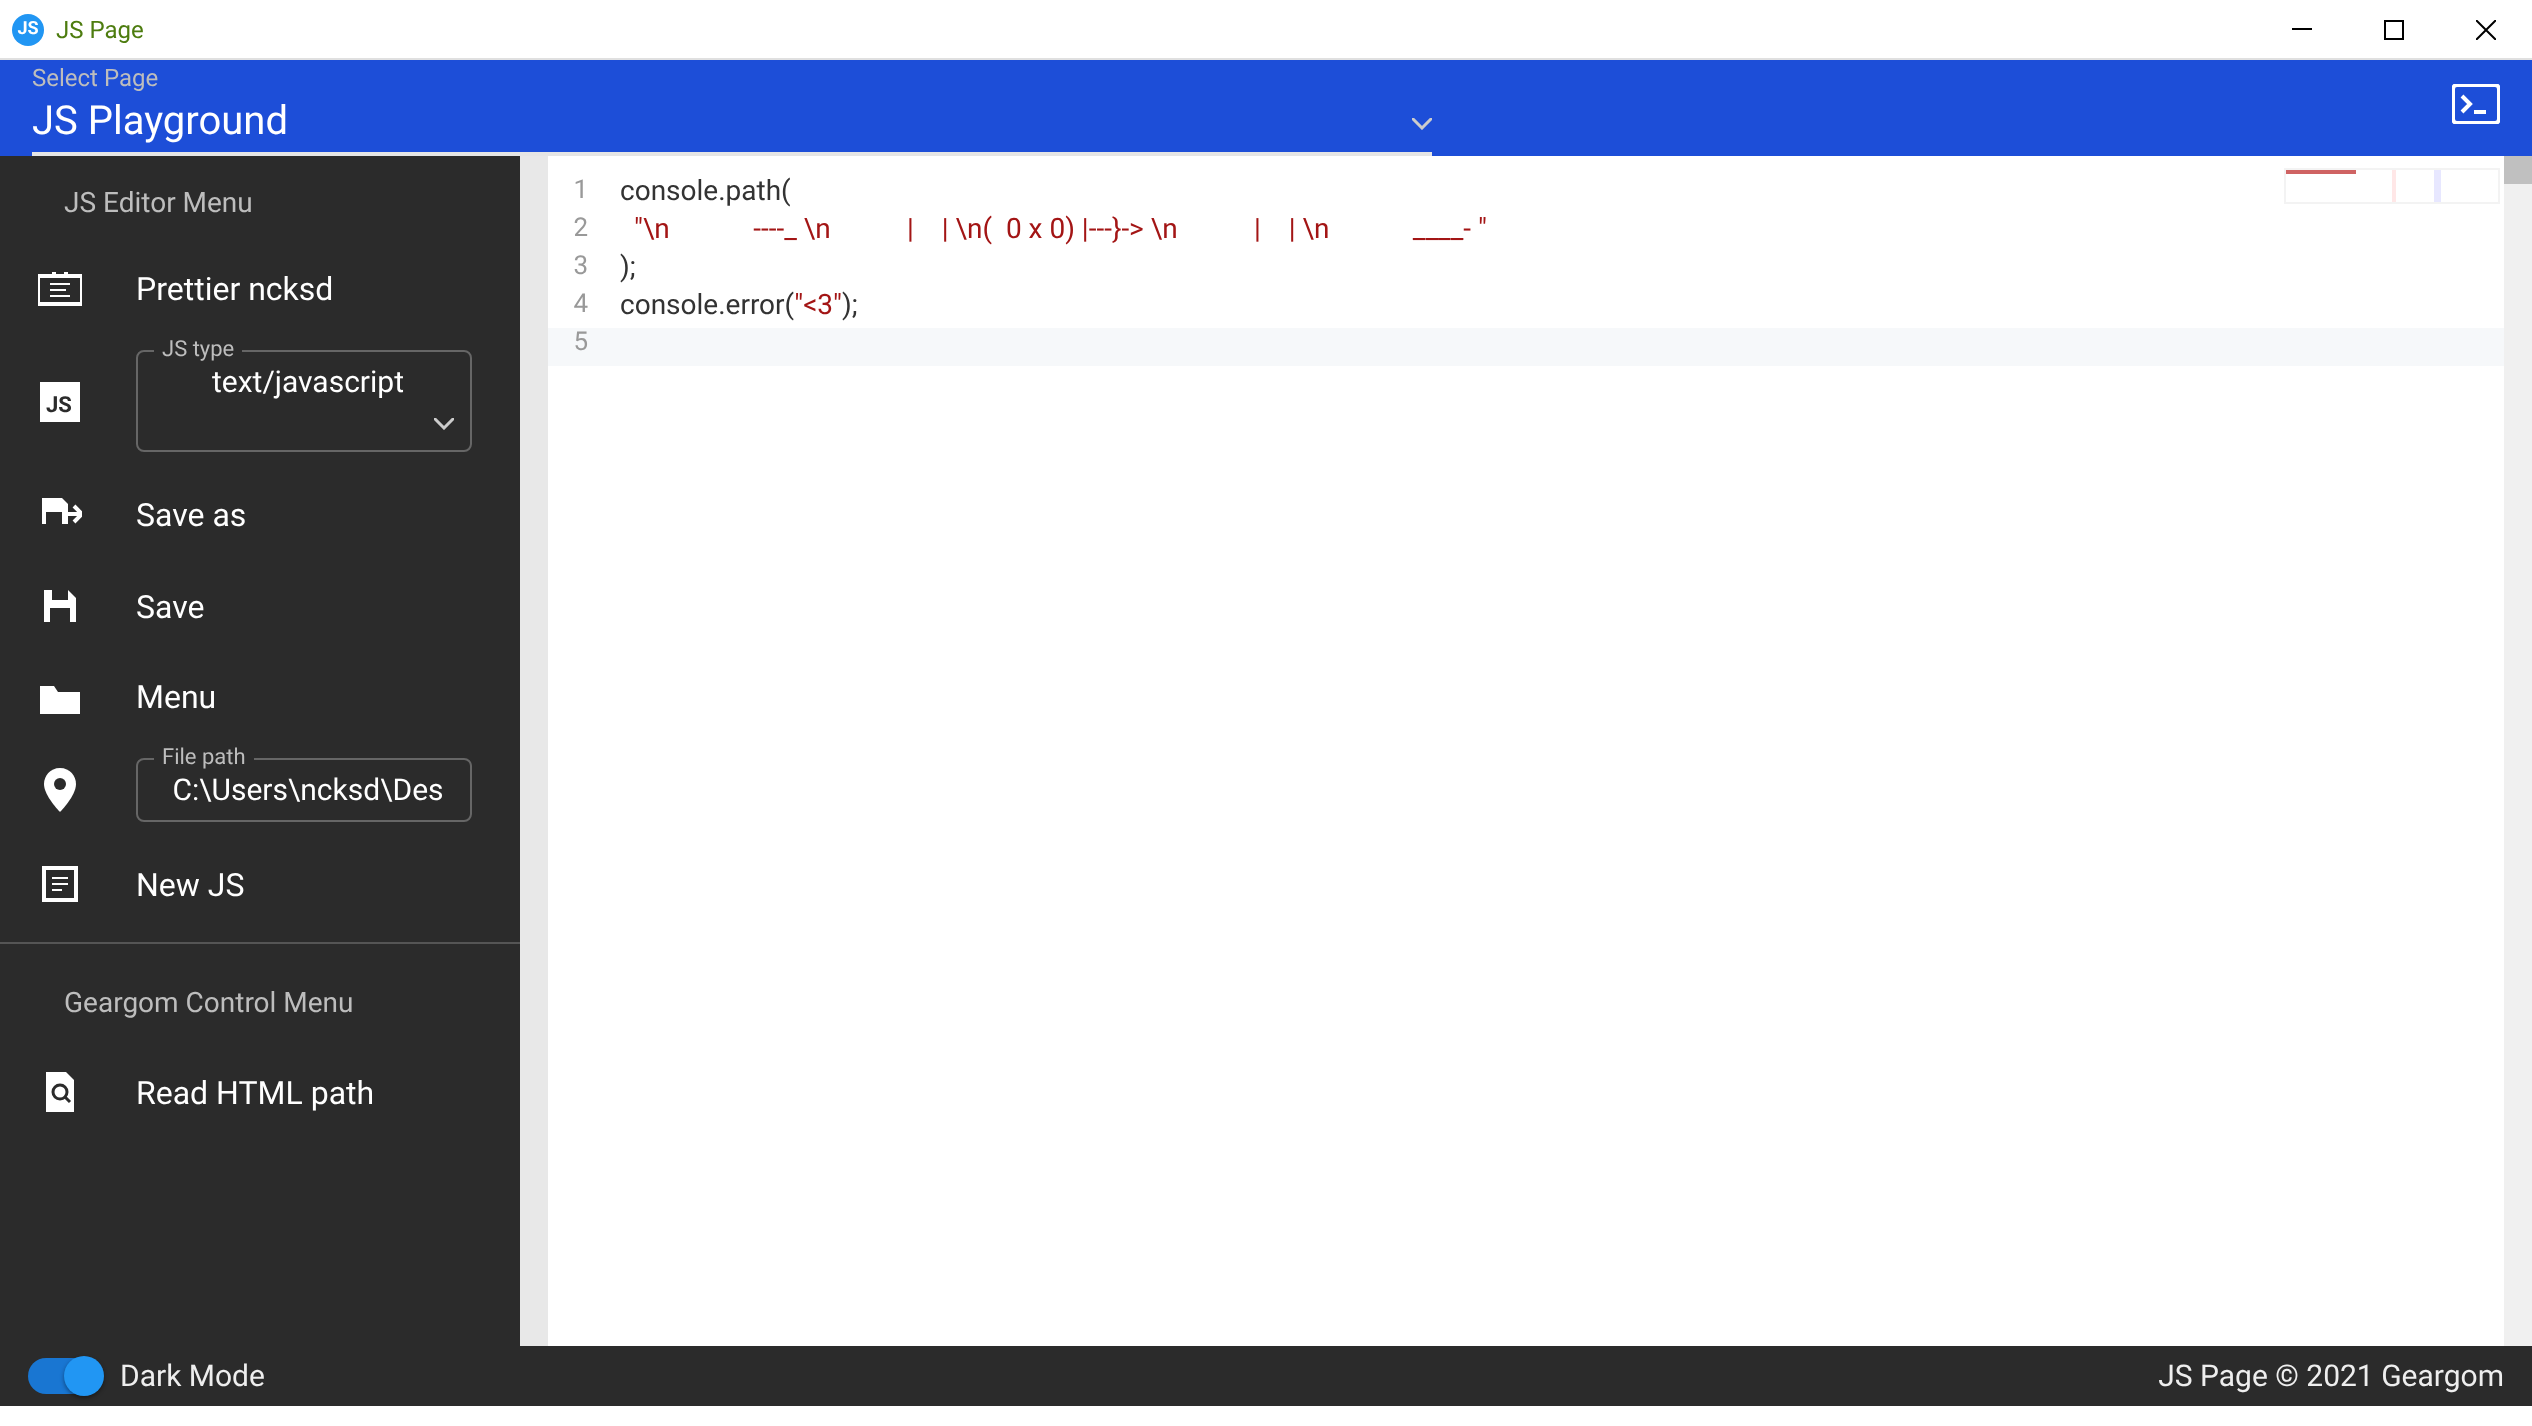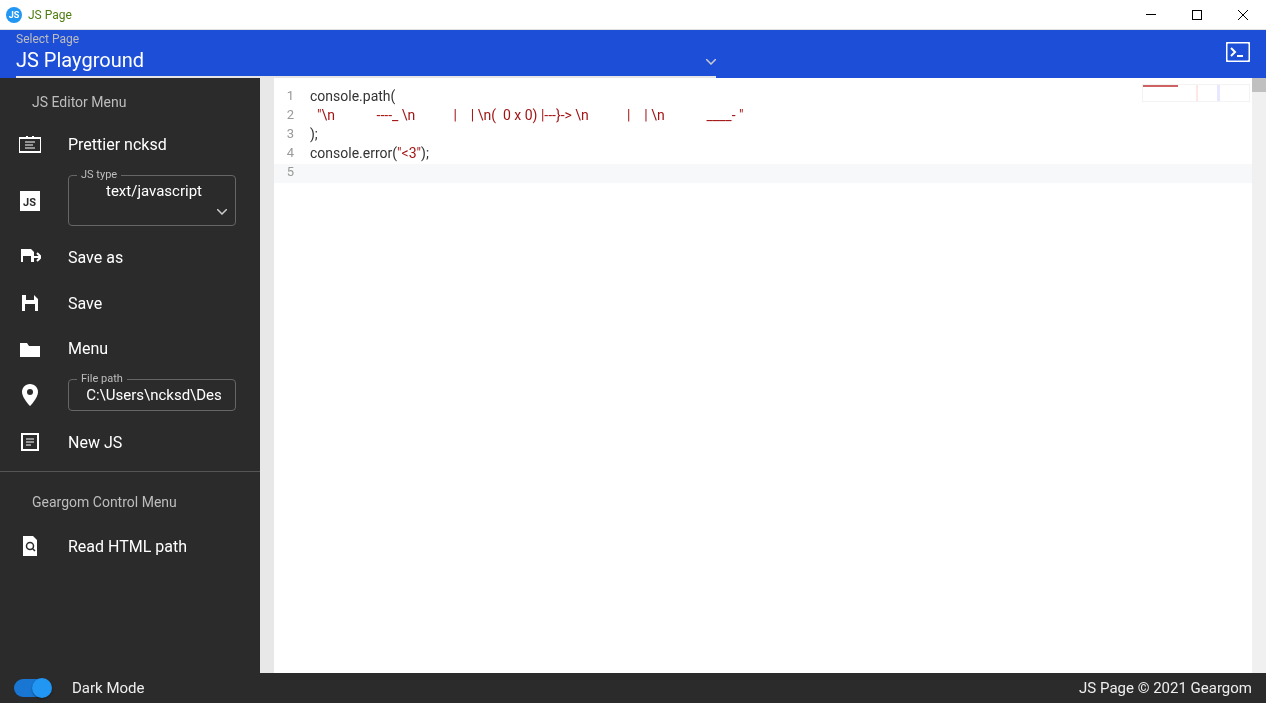--- a/index.html
+++ b/index.html
@@ -50,21 +50,21 @@
 .line { display: flex; min-height: 19px; }
 .ln { width: 36px; text-align: right; color: #999; padding-right: 16px; user-select: none; font-size: 13px;}
 .code { white-space: pre; color: #333; }
 .code .str { color: #a31515; }
 .current-line { background: #f6f8fa; }
 .minimap { position: absolute; top: 6px; right: 16px; width: 108px; height: 18px; border:1px solid #eee; background: linear-gradient(to right, #fff 0%, #fff 50%, #fdd 50%, #fdd 52%, #fff 52%, #fff 70%, #ddf 70%, #ddf 73%, #fff 73%); opacity:0.7;}
 .minimap::after { content:""; position:absolute; left:0; top:0; width:35px; height:2px; background:#b22;}
 
 
 .footer { height: 30px; background: #2b2b2b; display: flex; align-items: center; justify-content: space-between; padding: 0 14px; color: #eee; font-size: 15px; }
-.toggle-wrap { display: flex; align-items: center; gap: 22px; }
+.toggle-wrap { display: flex; align-items: center; gap: 10px; }
 .switch { width: 36px; height: 18px; background: #1976d2; border-radius: 9px; position: relative; cursor: pointer; }
 .switch::after { content: ""; position: absolute; width: 20px; height: 20px; background: #2196f3; border-radius: 50%; top: -1px; right: -2px; box-shadow: 0 1px 2px rgba(0,0,0,0.4);}
 </style>
 </head>
 <body>
 
 <div class="titlebar">
   <div class="titlebar-left">
     <div class="app-icon">JS</div>
     <div class="title-text">JS Page</div>

